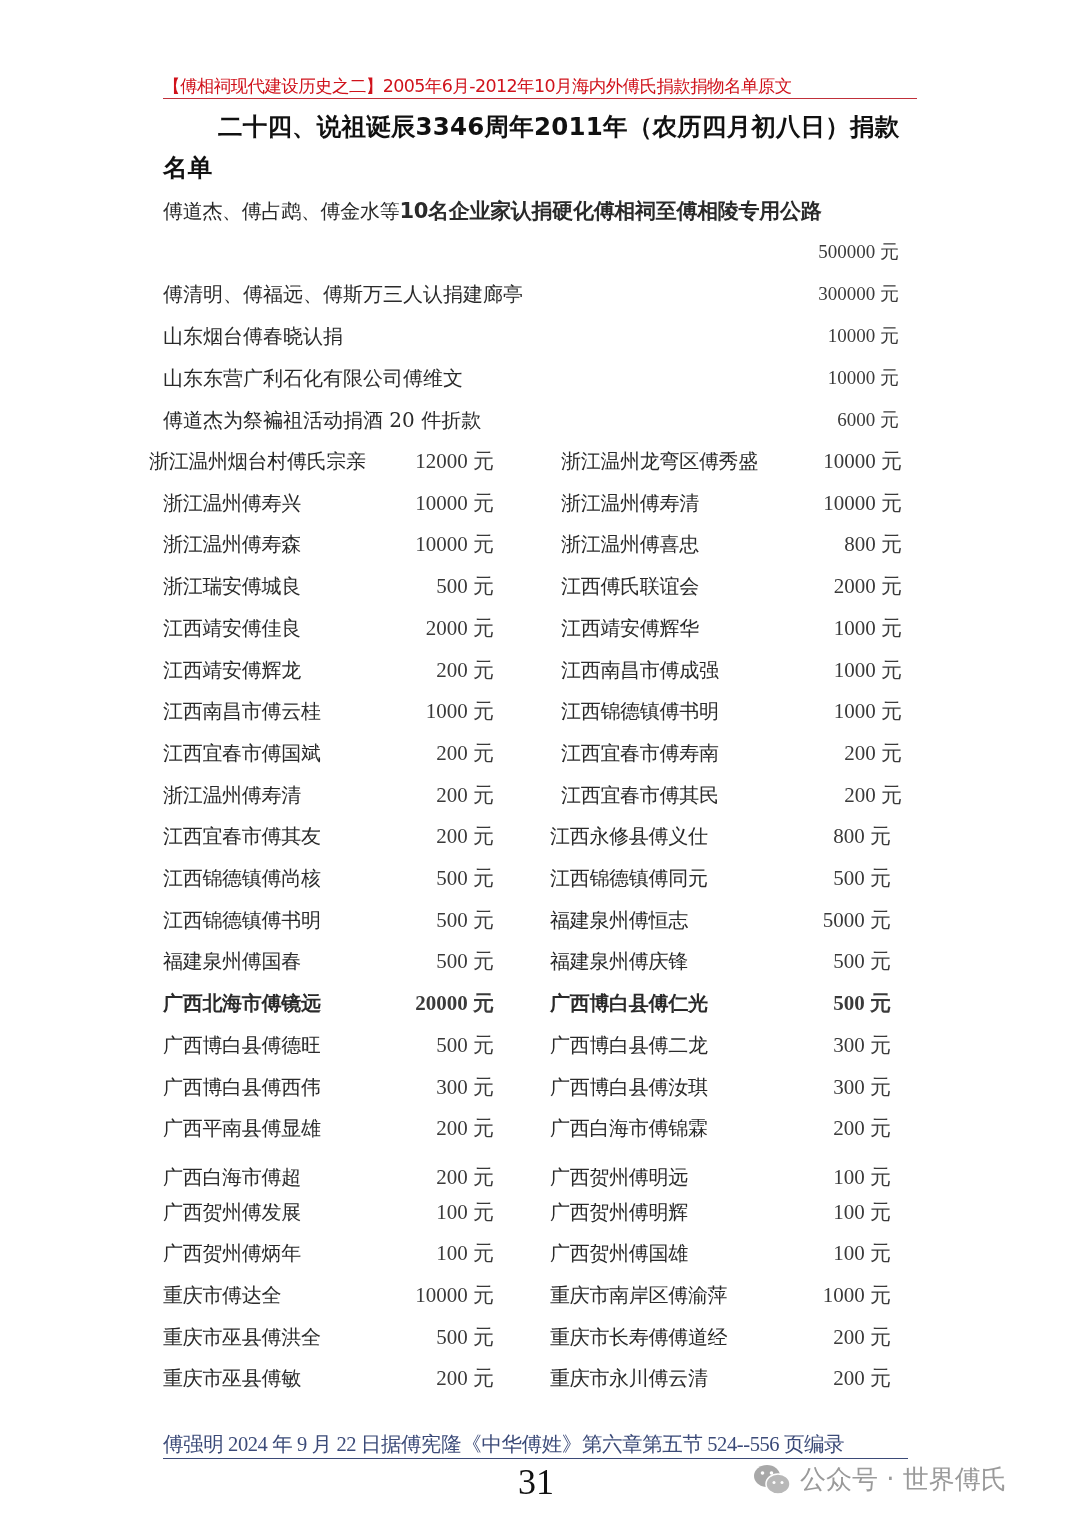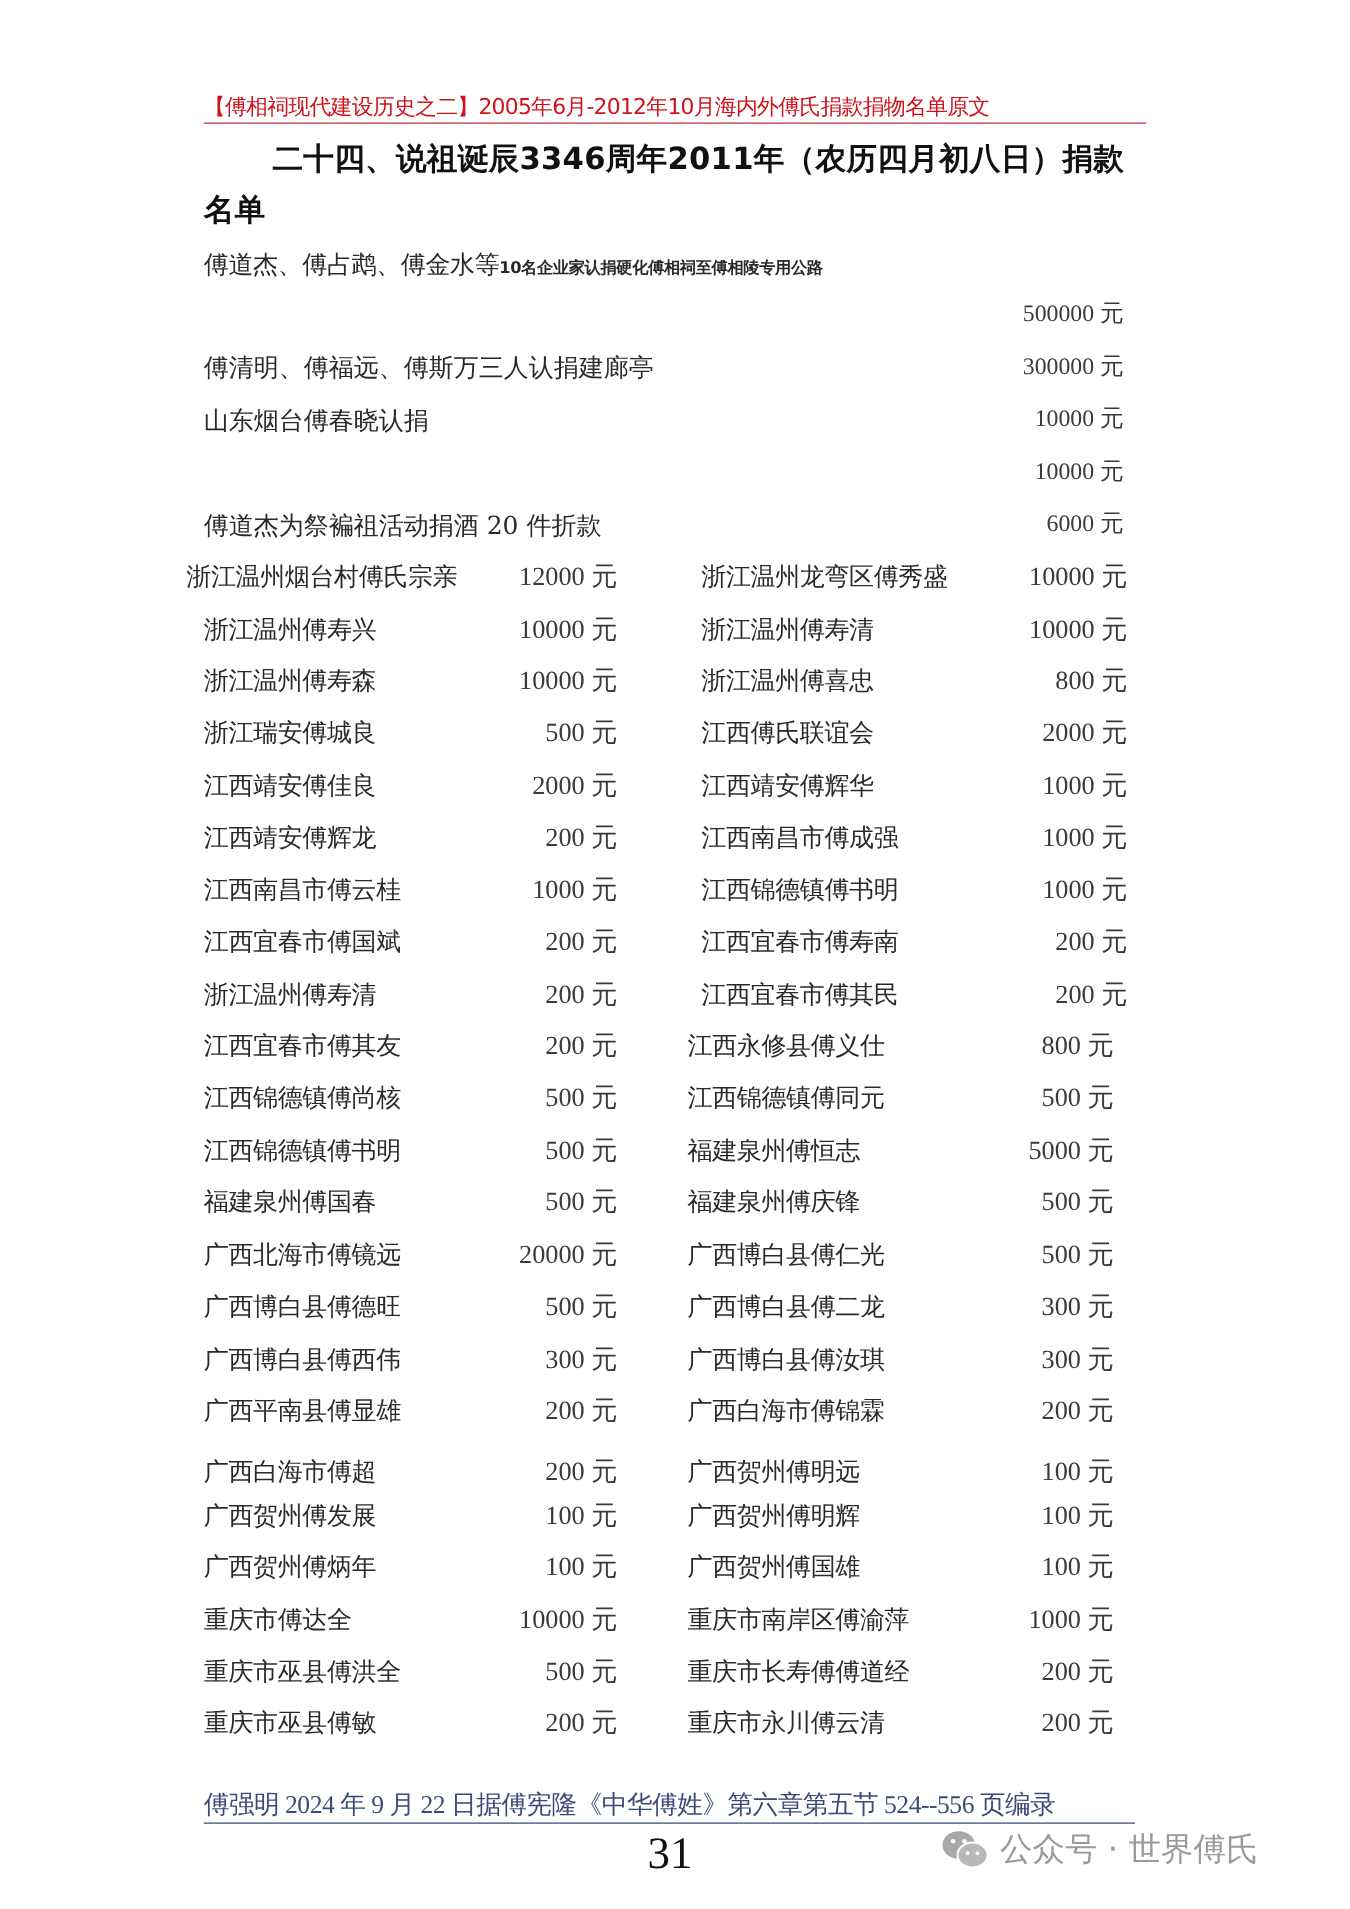--- a/index.html
+++ b/index.html
@@ -72,21 +72,21 @@
     }
     .intro {
       position: absolute;
       left: 163px;
       top: 196px;
       font-size: 20px;
       line-height: 30px;
       white-space: nowrap;
       letter-spacing: -0.3px;
     }
-    .intro .bold-part { font-weight: bold; font-family: "DejaVu Sans", "Liberation Sans", sans-serif; font-size: 13px; }
+    .intro .bold-part { font-weight: bold; font-family: "DejaVu Sans", "Liberation Sans", sans-serif; font-size: 21px; }
     .pair-row {
       position: absolute;
       left: 0;
       width: 1080px;
       height: 30px;
       font-size: 20px;
       line-height: 30px;
     }
     .cell-name {
       position: absolute;
@@ -158,20 +158,21 @@
   <div id="single-list">
       <div class="full-row" style="top: 279px;">
         <span class="label">傅清明、傅福远、傅斯万三人认捐建廊亭</span>
         <span class="amount">300000 元</span>
       </div>
       <div class="full-row" style="top: 321px;">
         <span class="label">山东烟台傅春晓认捐</span>
         <span class="amount">10000 元</span>
       </div>
       <div class="full-row" style="top: 363px;">
+        <span class="label">山东东营广利石化有限公司傅维文</span>
         <span class="amount">10000 元</span>
       </div>
       <div class="full-row" style="top: 405px;">
         <span class="label">傅道杰为祭褊祖活动捐酒 20 件折款</span>
         <span class="amount">6000 元</span>
       </div>
     </div>
   <div id="pair-list">
       <div class="pair-row" style="top: 446px;">
         <span class="cell-name" style="left:149px">浙江温州烟台村傅氏宗亲</span>
@@ -244,21 +245,21 @@
         <span class="cell-amt" style="right:586px">500 元</span>
         <span class="cell-name" style="left:550px">福建泉州傅恒志</span>
         <span class="cell-amt" style="right:189px">5000 元</span>
       </div>
       <div class="pair-row" style="top: 946px;">
         <span class="cell-name" style="left:163px">福建泉州傅国春</span>
         <span class="cell-amt" style="right:586px">500 元</span>
         <span class="cell-name" style="left:550px">福建泉州傅庆锋</span>
         <span class="cell-amt" style="right:189px">500 元</span>
       </div>
-      <div class="pair-row" style="top: 988px;">
+      <div class="pair-row" style="top: 988px; font-weight: bold;">
         <span class="cell-name" style="left:163px">广西北海市傅镜远</span>
         <span class="cell-amt" style="right:586px">20000 元</span>
         <span class="cell-name" style="left:550px">广西博白县傅仁光</span>
         <span class="cell-amt" style="right:189px">500 元</span>
       </div>
       <div class="pair-row" style="top: 1030px;">
         <span class="cell-name" style="left:163px">广西博白县傅德旺</span>
         <span class="cell-amt" style="right:586px">500 元</span>
         <span class="cell-name" style="left:550px">广西博白县傅二龙</span>
         <span class="cell-amt" style="right:189px">300 元</span>

